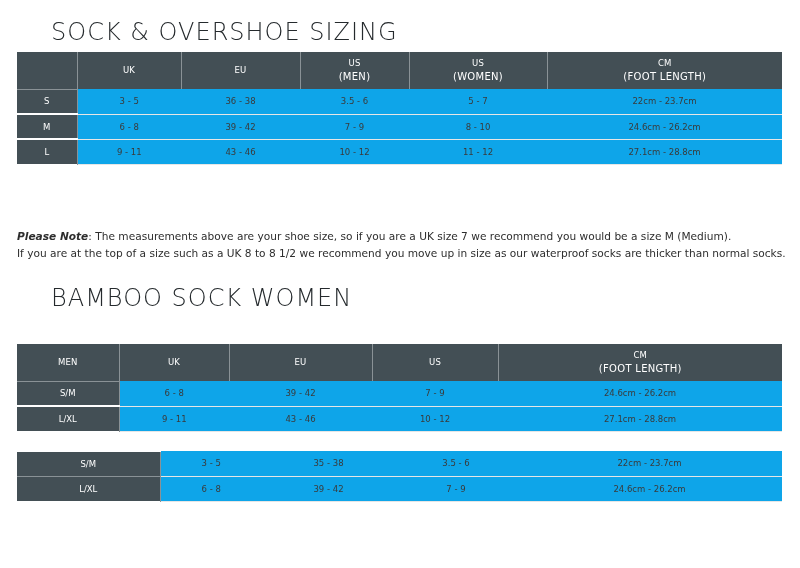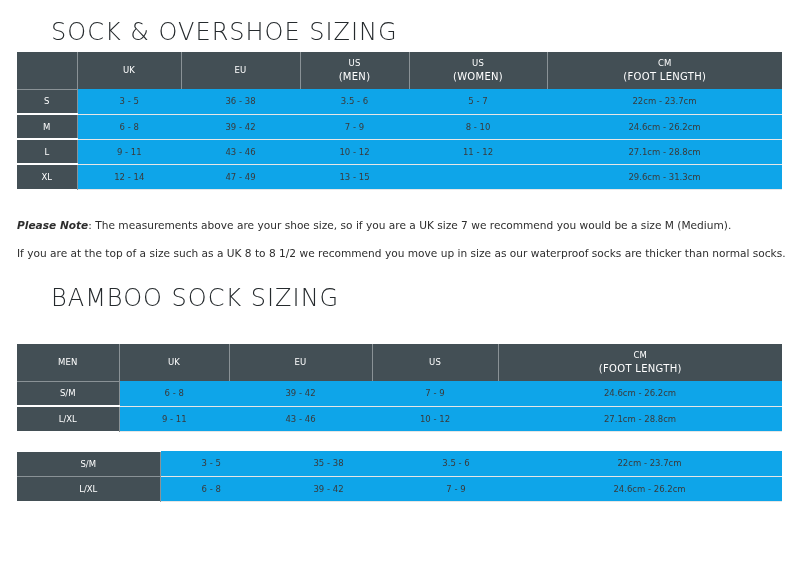--- a/index.html
+++ b/index.html
@@ -85,35 +85,27 @@
     <td>24.6cm - 26.2cm</td>
   </tr>
   <tr style="height:25px">
     <td class="rowhead">L</td>
     <td>9 - 11</td>
     <td>43 - 46</td>
     <td>10 - 12</td>
     <td>11 - 12</td>
     <td>27.1cm - 28.8cm</td>
   </tr>
-  <tr style="height:25px">
-    <td class="rowhead">XL</td>
-    <td>12 - 14</td>
-    <td>47 - 49</td>
-    <td>13 - 15</td>
-    <td></td>
-    <td>29.6cm - 31.3cm</td>
-  </tr>
 </tbody>
   </table>
 
-<p class="note" style="top:219px;"><em>Please Note</em><span>: The measurements above are your shoe size, so if you are a UK size 7 we recommend you would be a size M (Medium).</span></p>
+<p class="note" style="top:230px;"><em>Please Note</em><span>: The measurements above are your shoe size, so if you are a UK size 7 we recommend you would be a size M (Medium).</span></p>
 <p class="note" style="top:247px;">If you are at the top of a size such as a UK 8 to 8 1/2 we recommend you move up in size as our waterproof socks are thicker than normal socks.</p>
 
-<h1 class="section-title" style="top:286px;">BAMBOO SOCK SIZING</h1>
+<h1 class="section-title" style="top:286px;">BAMBOO SOCK WOMEN</h1>
 
 <table class="sizing" style="top:310px;margin-top:34px;">
   <colgroup>
     <col style="width:102px">
       <col style="width:110px">
       <col style="width:143px">
       <col style="width:126px">
       <col style="width:284px">
   </colgroup>
   <tbody>

